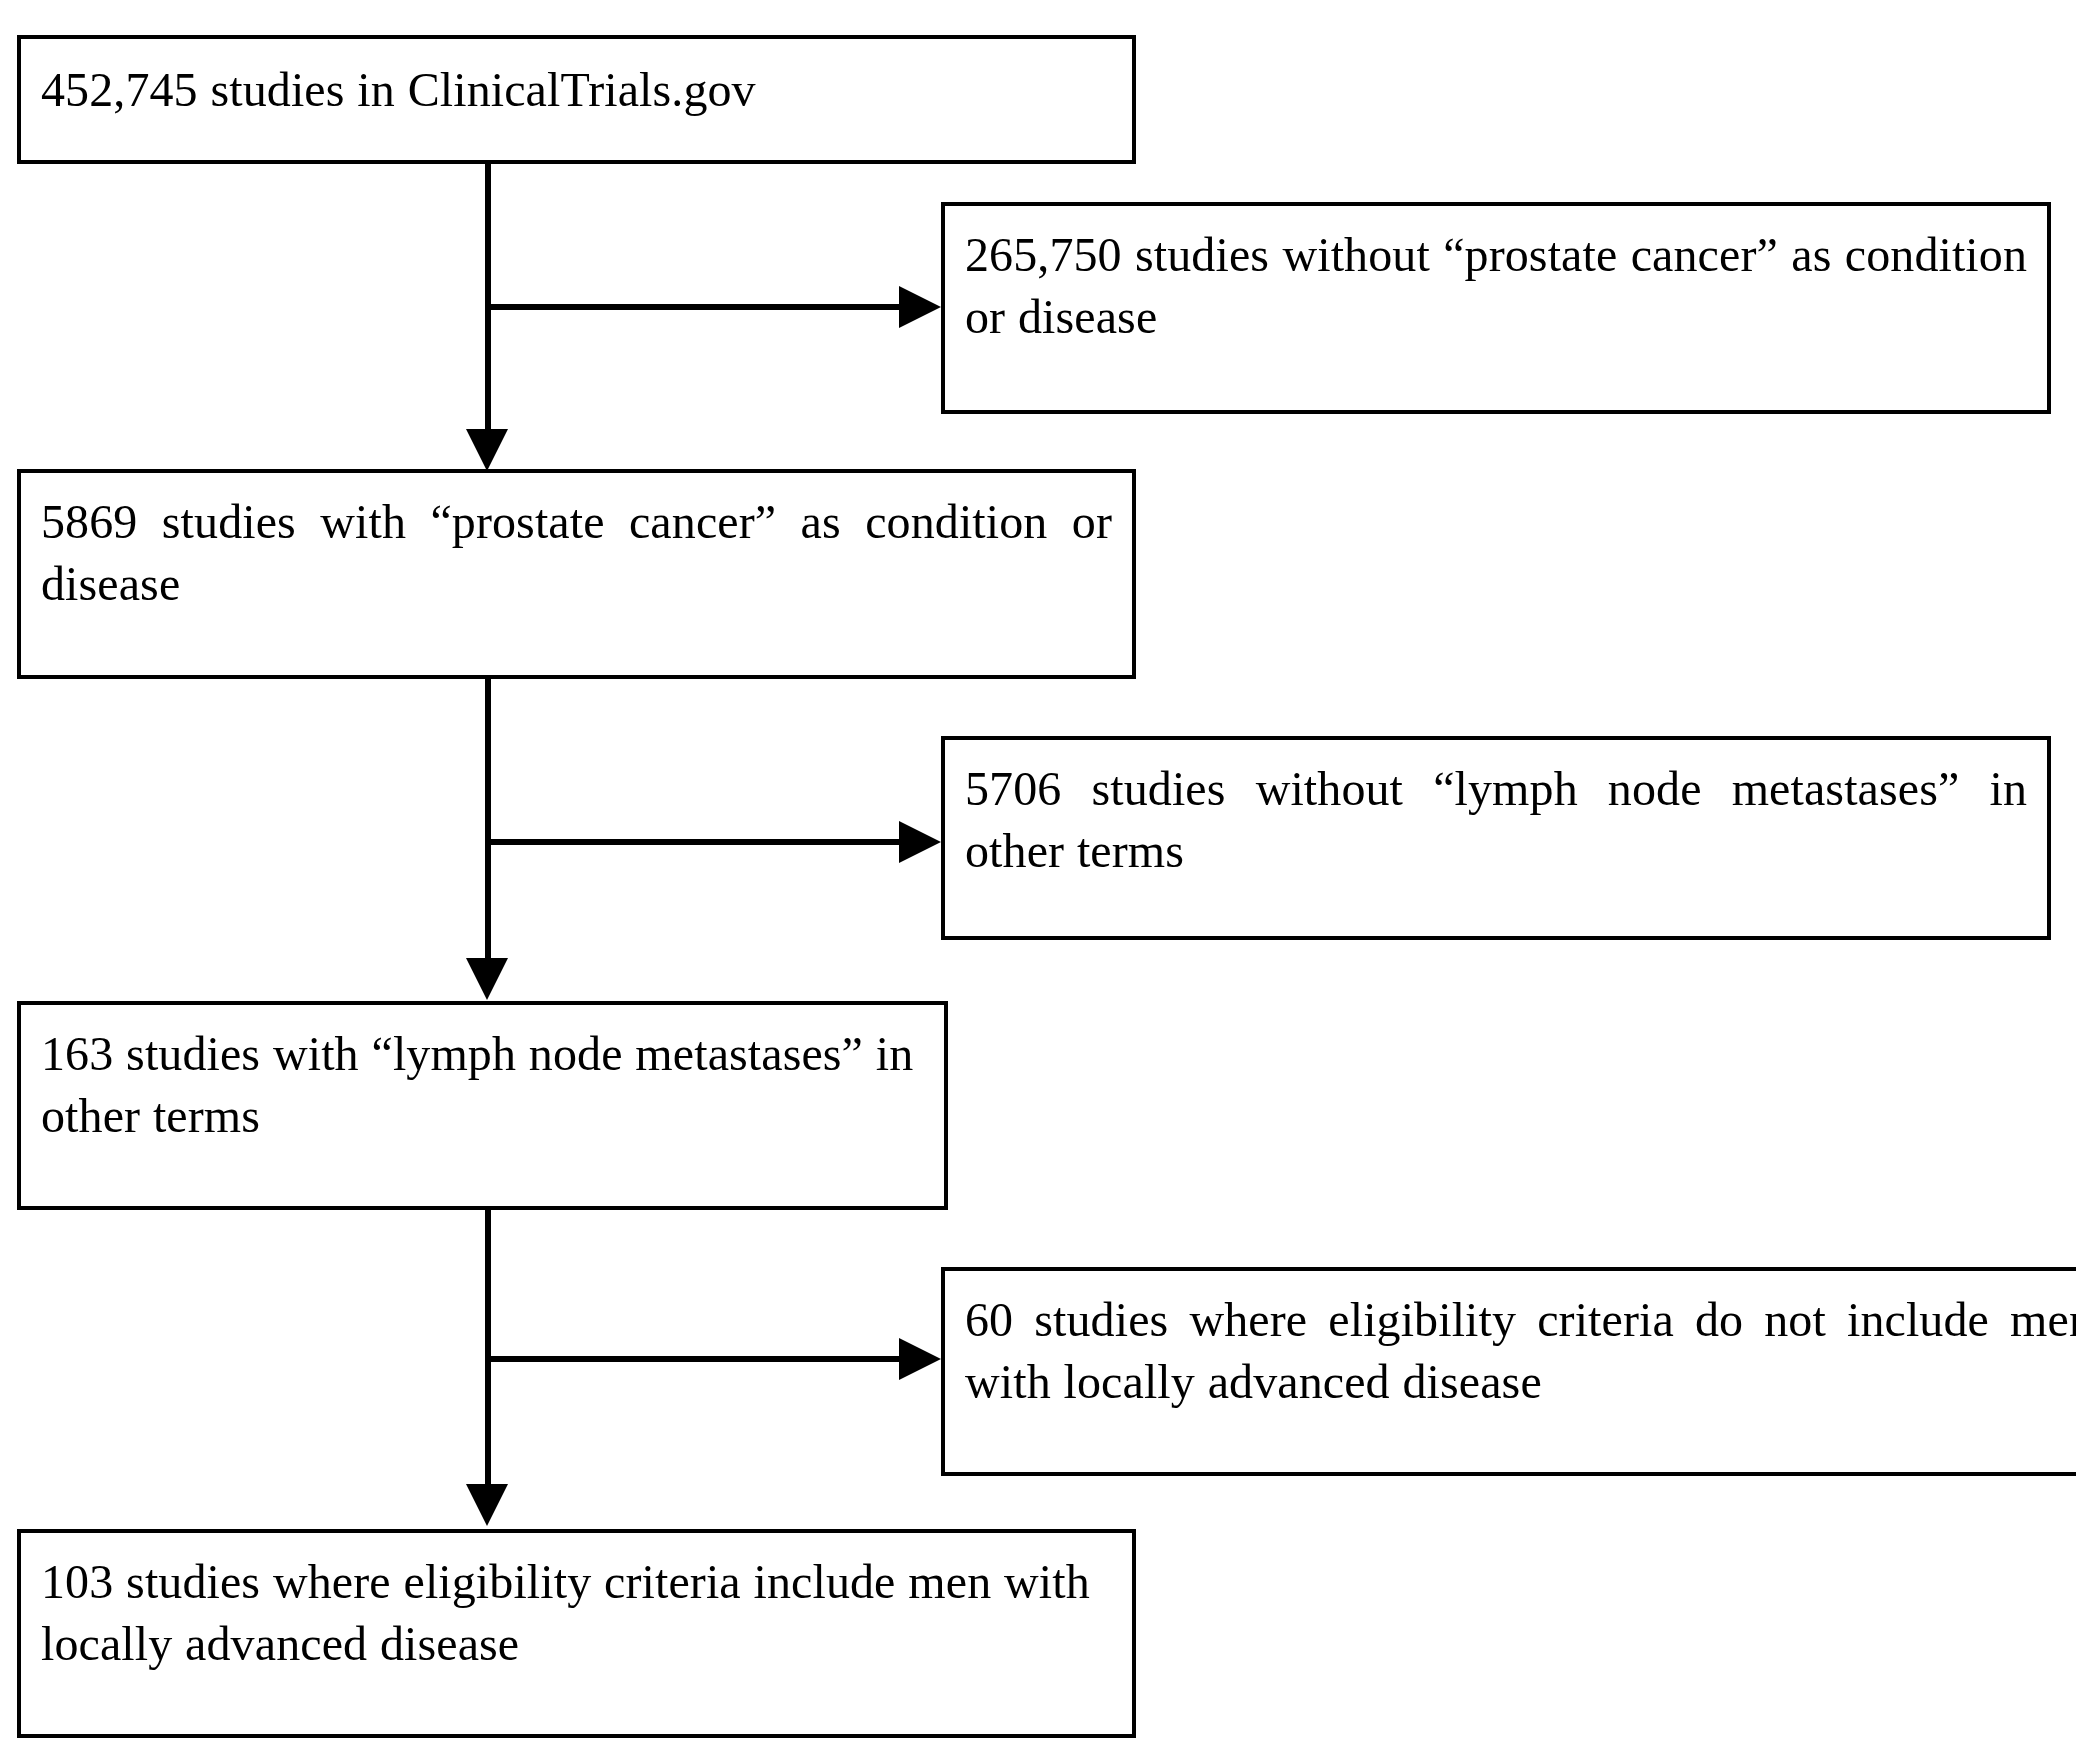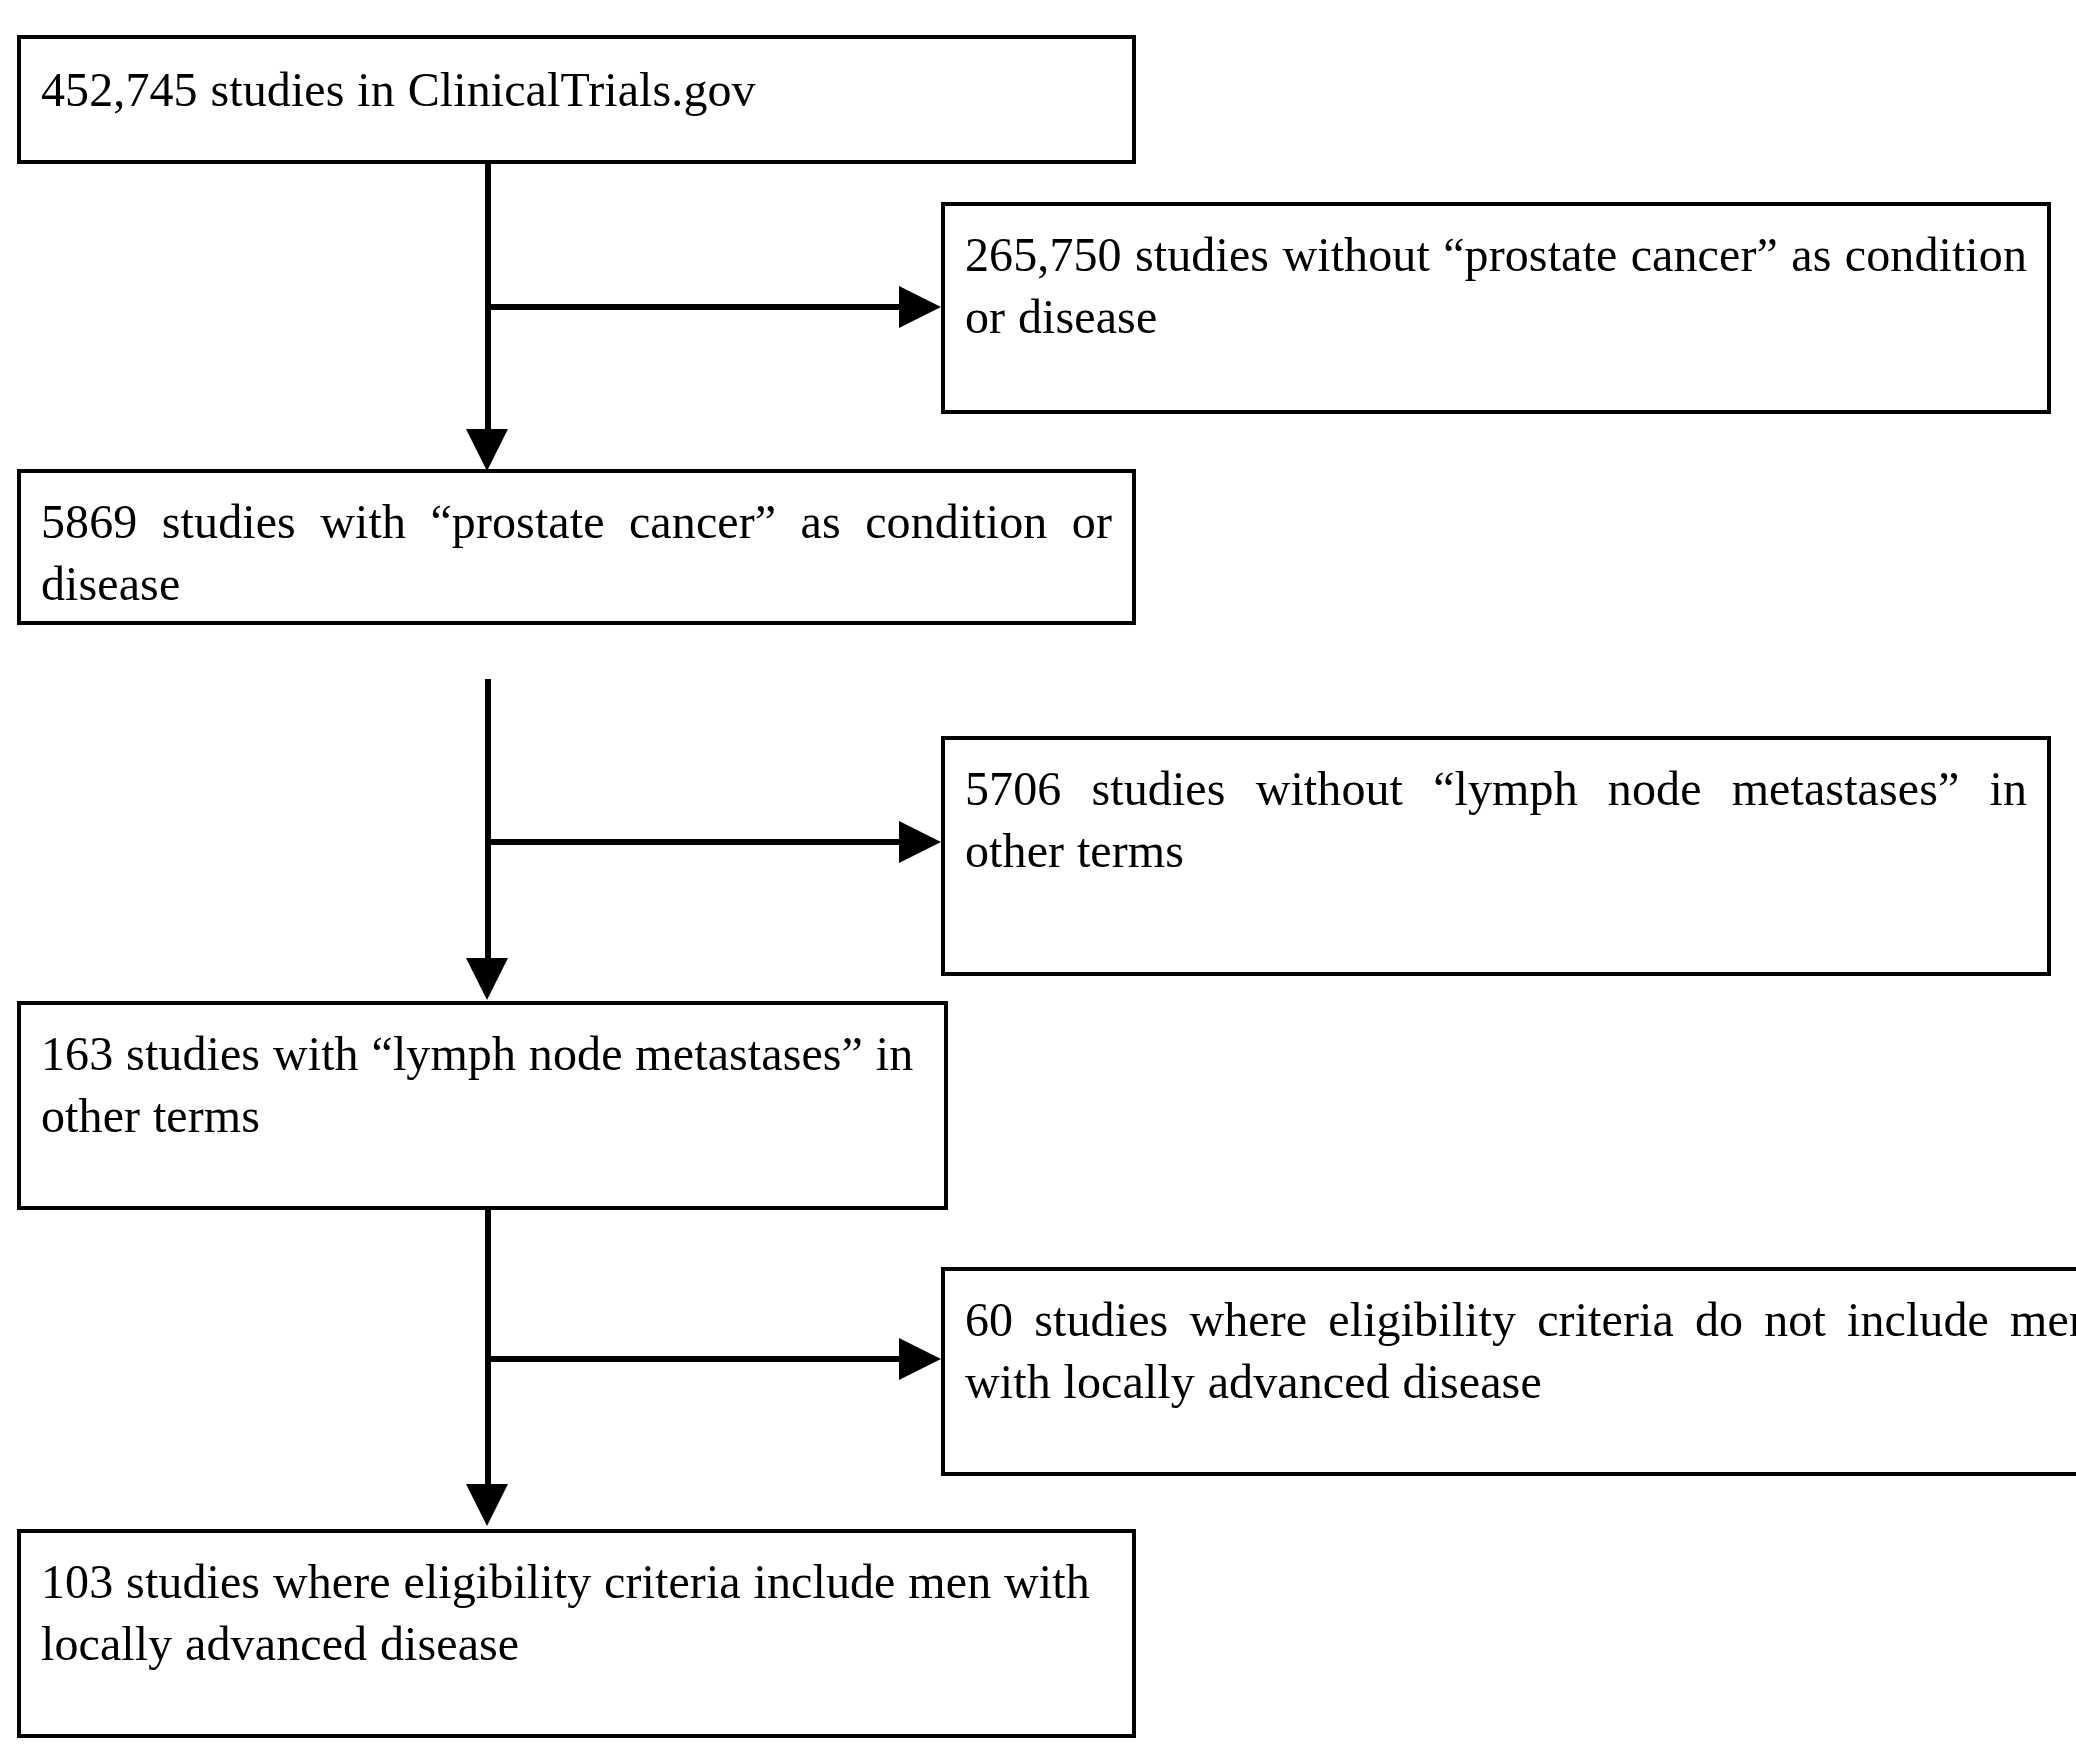--- a/index.html
+++ b/index.html
@@ -32,22 +32,22 @@
     word-spacing:0.7px;
     white-space:pre-wrap;
     hyphens:none;
   }
   .node.justify .txt{ text-align:justify; text-align-last:left; }
   .node.left .txt{ text-align:left; }
 
   
   #node-1{ left:17px;   top:35px;   width:1119px; height:129px; padding-top:20px;}
   #node-2{ left:941px; top:202px;  width:1110px; height:212px; }
-  #node-3{ left:17px;   top:469px;  width:1119px; height:156px; }
-  #node-4{ left:941px; top:736px; width:1110px; height:240px; }
+  #node-3{ left:17px;   top:469px;  width:1119px; height:210px; }
+  #node-4{ left:941px; top:736px; width:1110px; height:204px; }
   #node-5{ left:17px;   top:1001px; width:931px; height:209px; }
   #node-6{ left:941px; top:1267px; width:1176px; height:209px; }
   #node-7{ left:17px;   top:1529px; width:1119px; height:209px; }
 
   
   .vline{
     position:absolute;
     width:6px;
     background:#000000;
     left:485px;

